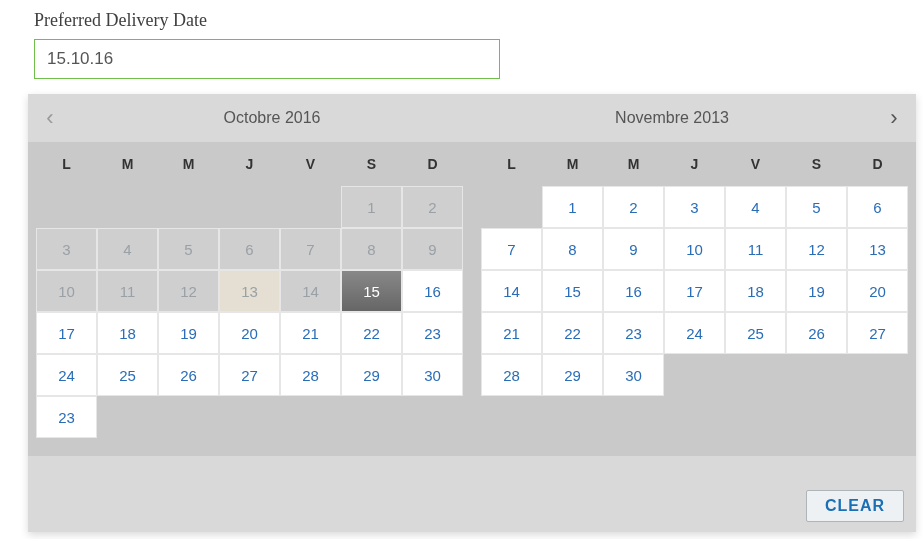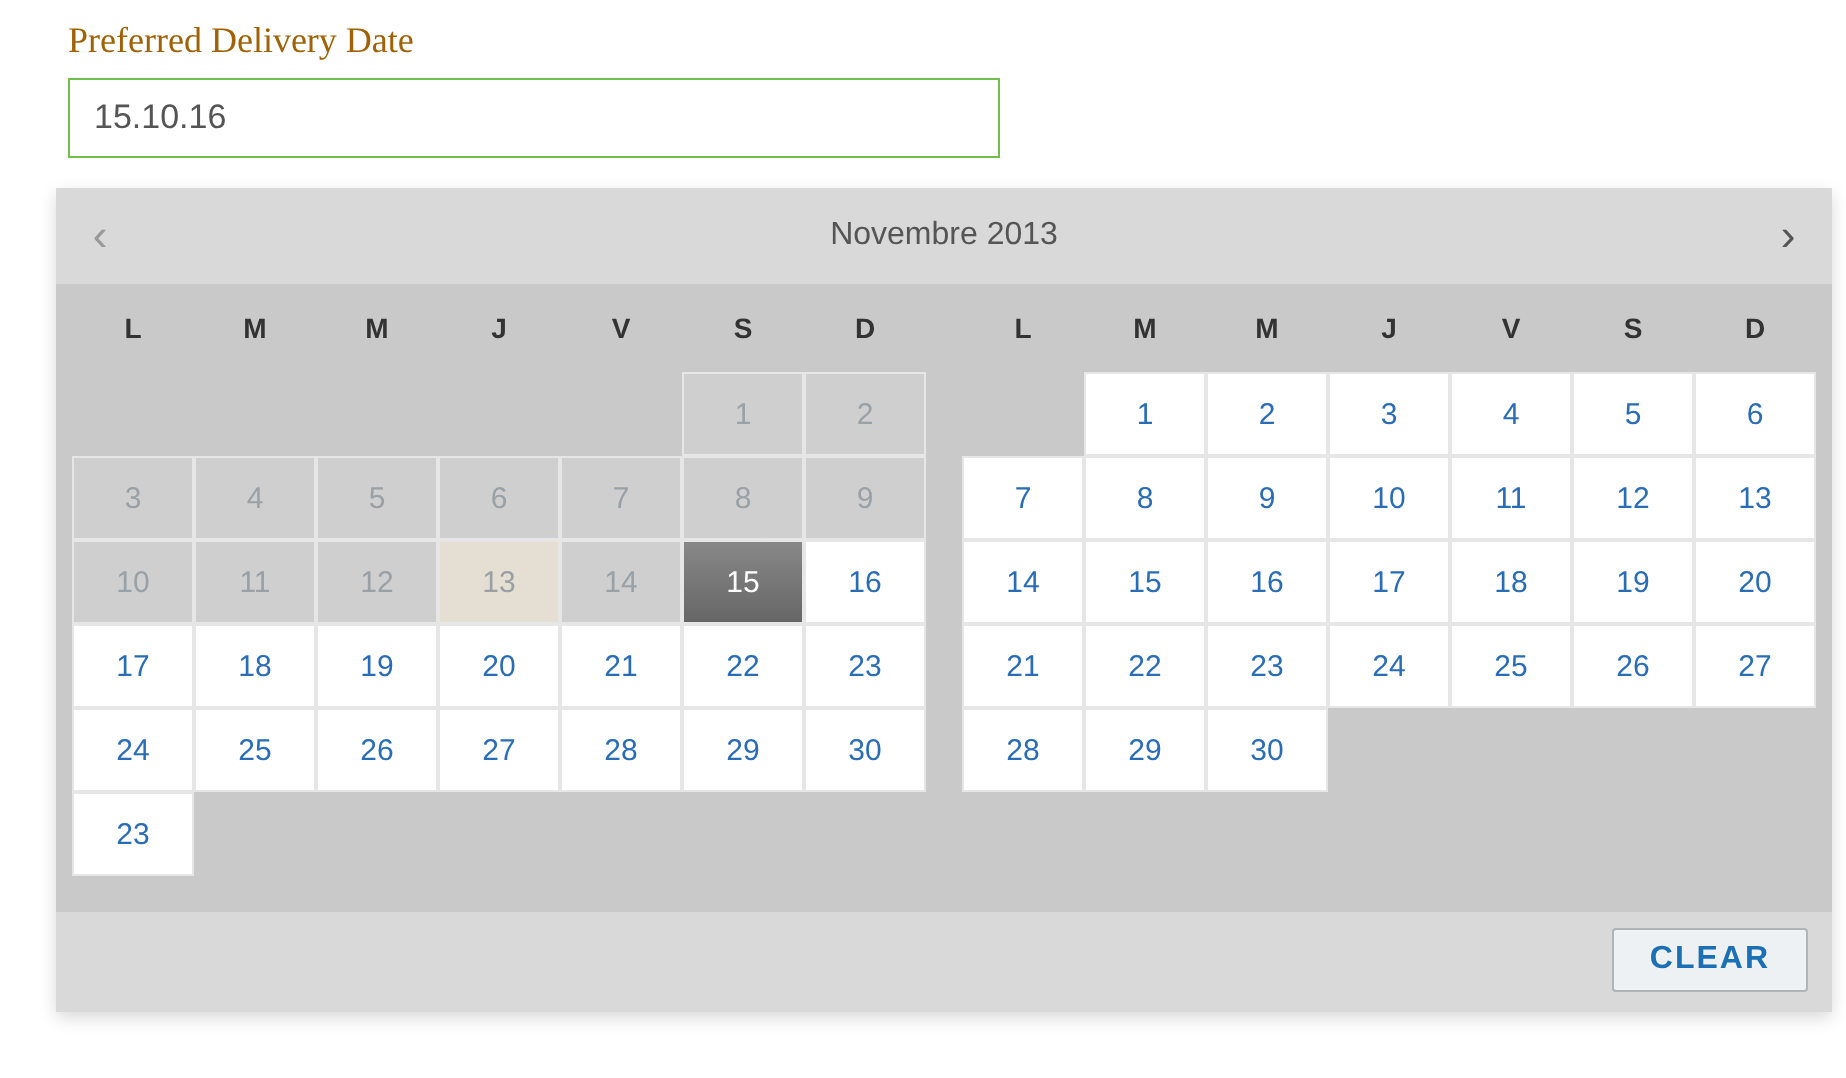--- a/index.html
+++ b/index.html
@@ -8,21 +8,21 @@
     font-family: "Helvetica Neue", Arial, sans-serif;
     background: #fff;
     color: #333;
     width: 923px;
   }
   .wrapper {
     padding: 10px 34px 0 34px;
   }
   .field-label {
     font-size: 18px;
-    color: #a16207;
+    color: #404040;
     font-family: Georgia, "Times New Roman", serif;
     margin-bottom: 8px;
   }
   .date-input {
     width: 466px;
     height: 40px;
     border: 1px solid #6fbf4a;
     font-size: 17px;
     padding: 6px 12px;
     color: #555;
@@ -132,33 +132,35 @@
   .clear-btn{
     border:1px solid #aeb4b8;
     background:#edf1f3;
     color:#1b6fb5;
     font-weight:bold;
     letter-spacing:1px;
     font-size:16px;
     padding:6px 18px;
     cursor:pointer;
     border-radius:2px;
+    margin-top:26px;
   }
 </style>
 </head>
 <body>
 
 <div class="wrapper">
   <div class="field-label">Preferred Delivery Date</div>
   <input class="date-input" value="15.10.16" style="">
 </div>
 
 <div class="datepicker">
   <div class="dp-header">
     <div class="dp-nav prev">‹</div>
+    <div class="dp-title">Octobre 2016</div>
     <div class="dp-title">Novembre 2013</div>
     <div class="dp-nav next">›</div>
   </div>
 
   <div class="dp-months">
     <div class="month">
       <table>
           <thead>
             <tr>
               <th>L</th>

